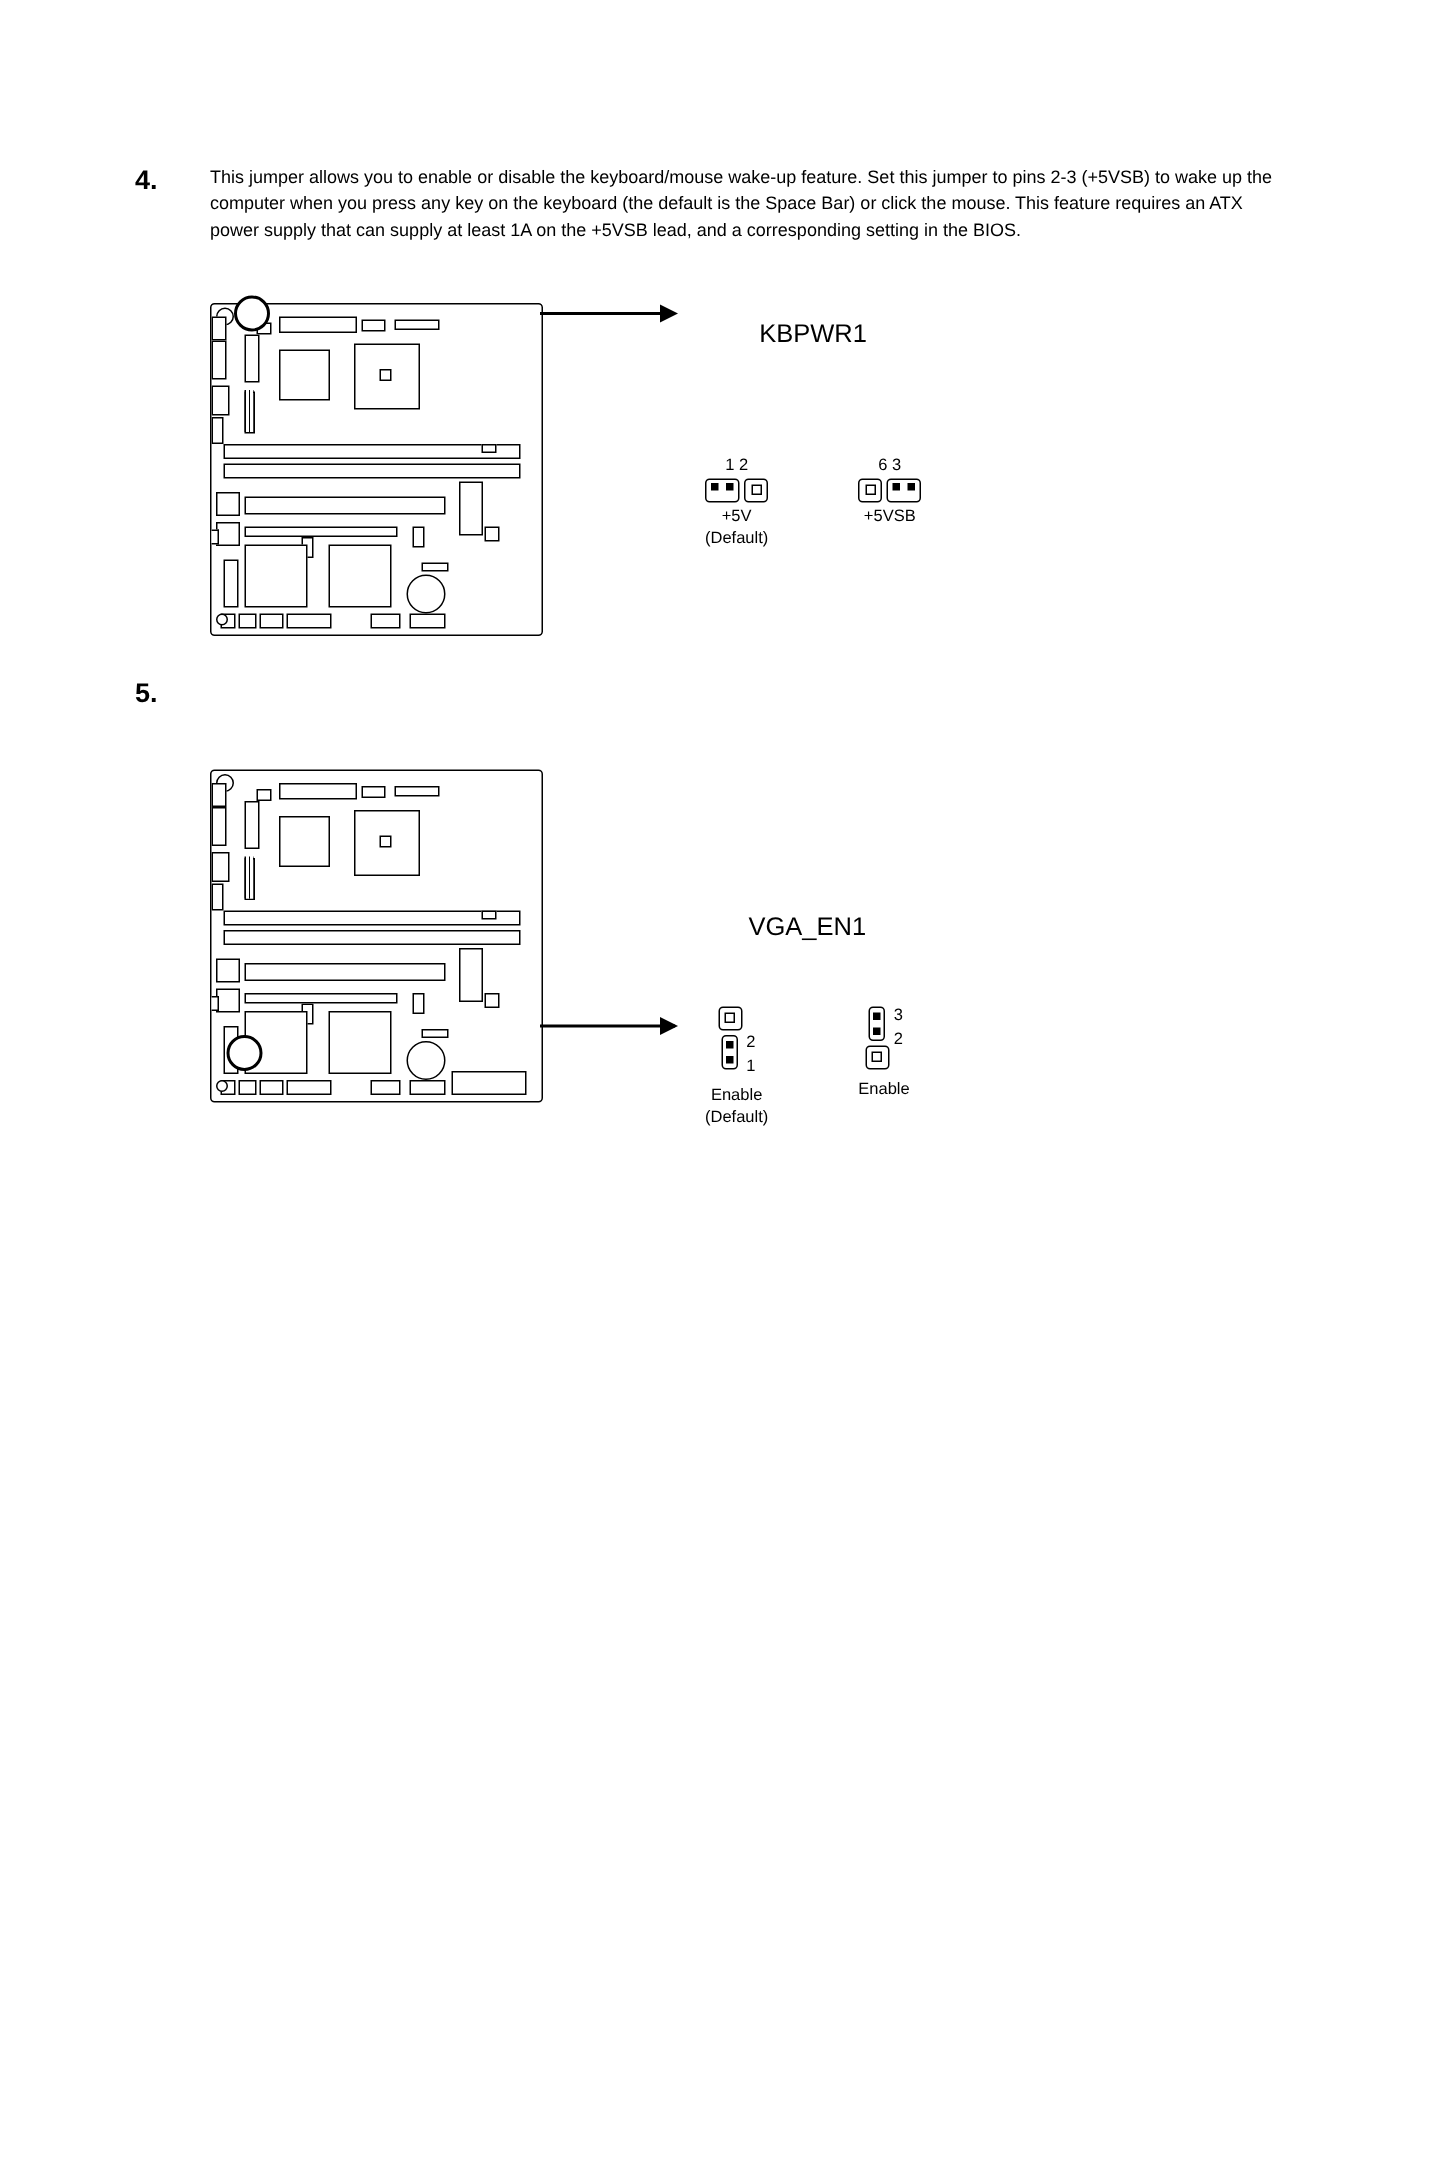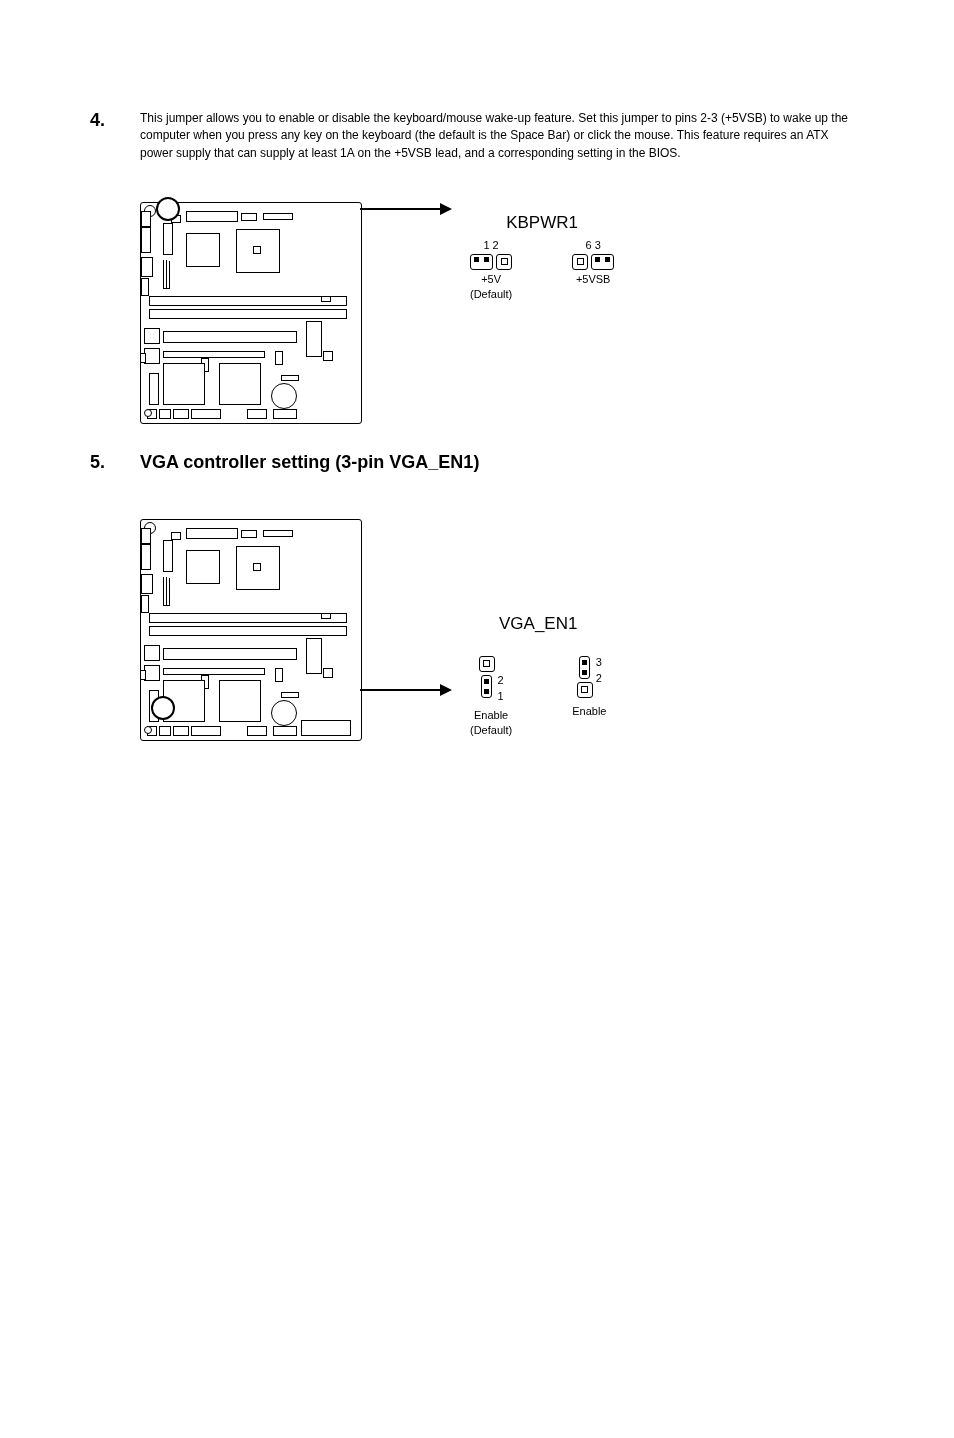--- a/index.html
+++ b/index.html
@@ -62,23 +62,23 @@
   .hatch { position:absolute; background:repeating-linear-gradient(90deg,#000 0 1px,#fff 1px 3px); }
   .callout { position:absolute; width:20px; height:20px; border:2px solid #000; border-radius:50%; background:#fff; }
 
   .arrow-line { height:1.5px; background:#000; position:relative; margin-top:50px; margin-left:-2px; }
   .arrow-line2 { height:1.5px; background:#000; position:relative; margin-top:170px; margin-left:-2px; }
   .arrow-line::after, .arrow-line2::after {
     content:""; position:absolute; right:-2px; top:-5px;
     border-left:12px solid #000; border-top:6px solid transparent; border-bottom:6px solid transparent;
   }
 
-  .pins-group { display:flex; flex-direction:column; align-items:center; font-size:12px; line-height:1.1; }
+  .pins-group { display:flex; flex-direction:column; align-items:center; font-size:12px; line-height:1.1;gap:21px; }
   .pins-title { font-size:17px; margin-bottom:6px; }
-  .pins-variants { display:flex; gap:60px; }
+  .pins-variants { display:flex; gap:60px;margin-top:44px; }
   .pins-variant { display:flex; flex-direction:column; align-items:center; gap:3px; }
   .pin-nums { font-size:11px; display:flex; gap:11px; }
 
   .jumper-h { display:flex; }
   .cap-h { display:flex; border:1.5px solid #000; border-radius:3px; padding:2px 3px; gap:5px; background:#fff; }
   .pin-open-h { border:1.5px solid #000; border-radius:3px; width:14px; height:14px; display:flex; align-items:center; justify-content:center; margin-left:3px; background:#fff; }
   .pin-open-h.left { margin-left:0; margin-right:3px; }
   .pd { width:5px; height:5px; background:#000; }
   .pd-o { width:5px; height:5px; border:1px solid #000; }
 
@@ -194,21 +194,20 @@
             </div>
             <div class="pin-lbl">+5VSB</div>
           </div>
         </div>
       </div>
     </div>
 
     <div class="section" style="margin-top:28px;">
       <div class="num-col">5.</div>
       <div class="content-col">
-        <div class="heading">VGA controller setting (3-pin VGA_EN1)</div>
       </div>
     </div>
 
     <div class="diagram-row">
       <div class="board">
         <div class="circle" style="left:3px; top:2px; width:10px; height:10px;"></div>
         <div class="chip" style="left:30px; top:12px; width:8px; height:6px;"></div>
         <div class="slot-h" style="left:45px; top:8px; width:50px; height:9px;"></div>
         <div class="chip" style="left:100px; top:10px; width:14px; height:6px;"></div>
         <div class="slot-h" style="left:122px; top:10px; width:28px; height:5px;"></div>

